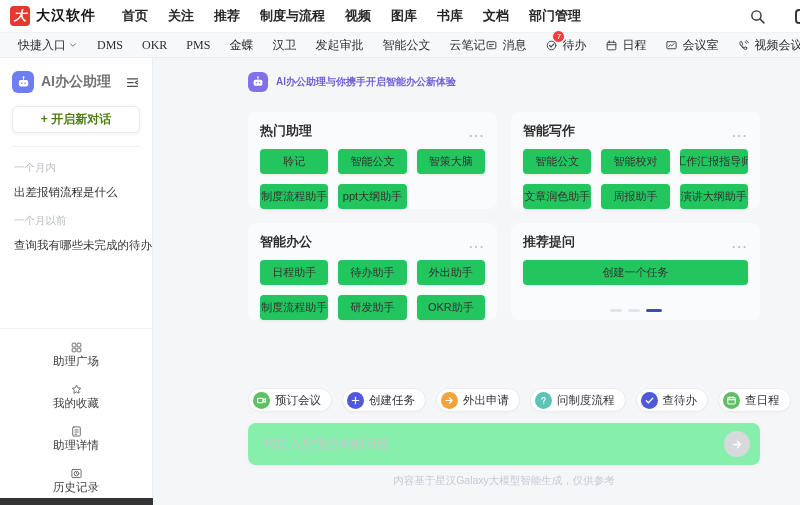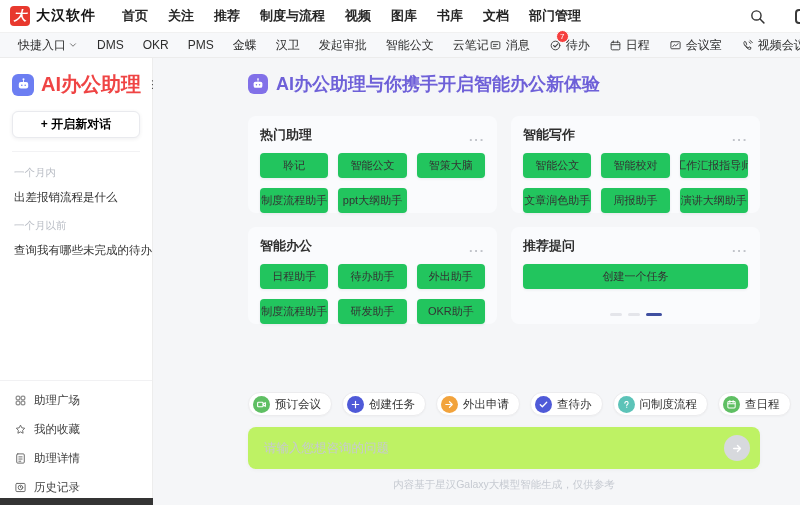--- a/index.html
+++ b/index.html
@@ -15,75 +15,75 @@
              font-style:italic;font-size:13px;display:flex;align-items:center;justify-content:center;}
   .logo-name{font-size:14px;font-weight:800;color:#141414;letter-spacing:1px;}
   .topnav{display:flex;gap:20px;margin-left:26px;font-size:13px;font-weight:600;color:#262626;}
   .topnav span{cursor:pointer;white-space:nowrap;}
   .top-right{margin-left:auto;display:flex;align-items:center;margin-right:24px;}
   .edge-sliver{position:absolute;right:-10px;top:9px;width:15px;height:15px;border:2px solid #3a3a3a;border-radius:4px;}
 
   
   .quickbar{height:26px;background:#f7f8fa;border-top:1px solid #f1f1f1;border-bottom:1px solid #ececec;
             display:flex;align-items:center;padding:0 18px;font-size:12px;color:#2e2e2e;}
-  .qb-left{display:flex;gap:19px;align-items:center;}
+  .qb-left{display:flex;gap:19px;align-items:center;font-family:Liberation Serif, serif;}
   .qb-entry{display:flex;align-items:center;gap:2px;cursor:pointer;}
   .qb-left span{cursor:pointer;white-space:nowrap;}
   .qb-right{margin-left:auto;display:flex;gap:19px;align-items:center;}
   .util{display:flex;gap:4px;align-items:center;position:relative;cursor:pointer;white-space:nowrap;}
   .util svg{width:13px;height:13px;}
   .badge{position:absolute;top:-7px;left:7px;background:#f53f3f;color:#fff;font-size:8px;min-width:13px;height:13px;
          border-radius:8px;display:flex;align-items:center;justify-content:center;padding:0 2px;border:1px solid #fff;}
 
   
   .content{display:flex;height:447px;}
 
   
   .sidebar{width:153px;min-width:153px;background:#fff;border-right:1px solid #ededed;
            display:flex;flex-direction:column;position:relative;}
   .sb-head{display:flex;align-items:center;gap:7px;padding:13px 10px 0 12px;}
   .bot-icon{width:22px;height:22px;min-width:22px;border-radius:6px;display:flex;align-items:center;justify-content:center;}
   .bot-icon.blue{background:#6c7ef2;}
   .bot-icon.purple{background:#8170e8;width:20px;height:20px;min-width:20px;}
-  .sb-title{font-size:20px;font-weight:700;color:#ef4444;flex:1;white-space:nowrap;}
+  .sb-title{font-size:14px;font-weight:700;color:#737373;flex:1;white-space:nowrap;}
   .collapse-btn{cursor:pointer;padding:2px;}
   .new-chat{margin:13px 12px 0;height:27px;background:#fff;border:1px solid #e9eaee;border-radius:6px;
-            box-shadow:0 1px 4px rgba(31,35,41,.07);font-size:12px;color:#000000;font-weight:600;
+            box-shadow:0 1px 4px rgba(31,35,41,.07);font-size:12px;color:#4d7c0f;font-weight:600;
             display:flex;align-items:center;justify-content:center;cursor:pointer;}
   .sb-divider{margin:13px 12px 0;border-top:1px solid #f2f2f4;}
   .sb-group{font-size:10.5px;color:#b9bdc5;padding:14px 14px 0;white-space:nowrap;}
   .sb-item{font-size:11.5px;color:#333;padding:10px 14px 0;white-space:nowrap;overflow:hidden;cursor:pointer;}
   .sb-menu{margin-top:auto;border-top:1px solid #f1f1f3;padding:5px 0 3px;}
-  .sb-mi{display:flex;align-items:center;gap:7px;padding:7px 14px;font-size:11.5px;color:#3f3f3f;cursor:pointer;}
+  .sb-mi{display:flex;align-items:center;padding:7px 14px;font-size:11.5px;color:#3f3f3f;cursor:pointer;flex-direction:column;}
   .sb-mi svg{width:13px;height:13px;}
   .sb-scrollbar{position:absolute;left:0;bottom:0;width:153px;height:7px;background:#343434;}
 
   
   .main{flex:1;background:#f5f6f8;padding:14px 40px 0 95px;position:relative;overflow:hidden;}
-  .headline{display:flex;align-items:center;gap:8px;font-size:18px;font-weight:600;color:#6e60d8;}
+  .headline{display:flex;align-items:center;gap:8px;font-size:10px;font-weight:600;color:#6e60d8;}
   .cards{margin-top:20px;display:grid;grid-template-columns:1fr 1fr;gap:14px;}
   .card{background:#fafbfd;border-radius:8px;height:97px;padding:10px 12px;position:relative;}
   .card-head{display:flex;justify-content:space-between;align-items:flex-end;font-size:13px;font-weight:600;color:#2f2f2f;}
   .more{color:#c0c3c9;font-size:13px;letter-spacing:1px;cursor:pointer;line-height:8px;}
   .btn-grid{margin-top:9px;display:grid;grid-template-columns:repeat(3,1fr);gap:10px;}
   .cbtn{height:25px;background:#22c55e;border-radius:4px;box-shadow:0 1px 3px rgba(25,35,61,.07);
         font-size:11px;color:#333;display:flex;align-items:center;justify-content:center;
         white-space:nowrap;overflow:hidden;cursor:pointer;padding:0 2px;}
   .wide{grid-column:1/-1;}
   .dots{position:absolute;bottom:8px;left:0;right:0;display:flex;justify-content:center;gap:6px;align-items:center;}
   .dash{width:12px;height:3px;border-radius:2px;background:#e4e5ea;cursor:pointer;}
   .dash.active{background:#3f4fa0;width:16px;}
 
   .chips{margin-top:68px;display:flex;gap:10px;}
   .chip{height:24px;background:#fff;border:1px solid #ececee;border-radius:13px;display:flex;align-items:center;
         gap:5px;padding:0 10px 0 4px;font-size:11.5px;color:#333;box-shadow:0 1px 2px rgba(0,0,0,.03);cursor:pointer;white-space:nowrap;}
   .chip-ic{width:17px;height:17px;min-width:17px;border-radius:50%;display:flex;align-items:center;justify-content:center;}
   .chip-ic svg{width:11px;height:11px;}
 
-  .chatbox{margin-top:11px;height:42px;background:#bef264;border-radius:8px;display:flex;align-items:center;
+  .chatbox{margin-top:11px;height:42px;background:#86efac;border-radius:8px;display:flex;align-items:center;
            padding:0 10px 0 14px;box-shadow:0 1px 4px rgba(0,0,0,.04);}
   .chat-input{flex:1;border:none;outline:none;font-size:12.5px;color:#333;background:transparent;
               font-family:"Liberation Sans","DejaVu Sans",sans-serif;}
   .chat-input::placeholder{color:#c6c9cf;}
   .send{width:26px;height:26px;border-radius:50%;background:#d7d9dd;display:flex;align-items:center;
         justify-content:center;cursor:pointer;}
   .disclaimer{margin-top:9px;text-align:center;font-size:10.5px;color:#c6cad1;}
 </style>
 </head>
 <body>
@@ -331,35 +331,35 @@
       </div>
       <div class="chip">
         <span class="chip-ic" style="background-color: rgb(242, 163, 60);">
           <svg viewBox="0 0 24 24" fill="none" stroke="#fff" stroke-width="2.6" stroke-linecap="round" stroke-linejoin="round">
               <path d="M4 12h13M12 6l6 6-6 6"></path>
             </svg>
         </span>
         <span>外出申请</span>
       </div>
       <div class="chip">
-        <span class="chip-ic" style="background-color: rgb(79, 90, 216);">
-          <svg viewBox="0 0 24 24" fill="none" stroke="#fff" stroke-width="2.8" stroke-linecap="round" stroke-linejoin="round">
-              <path d="M5 12.5l4.5 4.5L19 7"></path>
-            </svg>
-        </span>
-        <span>查待办</span>
-      </div>
-      <div class="chip">
         <span class="chip-ic" style="background-color: rgb(92, 195, 184);">
           <svg viewBox="0 0 24 24" fill="none" stroke="#fff" stroke-width="2.4" stroke-linecap="round">
               <path d="M8.5 9a3.5 3.5 0 116 2.4c-1 1-2 1.3-2 2.8"></path>
               <circle cx="12.5" cy="17.8" r="1.3" fill="#fff" stroke="none"></circle>
             </svg>
         </span>
         <span>问制度流程</span>
+      </div>
+      <div class="chip">
+        <span class="chip-ic" style="background-color: rgb(79, 90, 216);">
+          <svg viewBox="0 0 24 24" fill="none" stroke="#fff" stroke-width="2.8" stroke-linecap="round" stroke-linejoin="round">
+              <path d="M5 12.5l4.5 4.5L19 7"></path>
+            </svg>
+        </span>
+        <span>查待办</span>
       </div>
       <div class="chip">
         <span class="chip-ic" style="background-color: rgb(95, 191, 99);">
           <svg viewBox="0 0 24 24" fill="none" stroke="#fff" stroke-width="2.2" stroke-linecap="round">
               <rect x="4" y="5.5" width="16" height="14" rx="2"></rect>
               <path d="M8.5 3.5v4M15.5 3.5v4M4 10.5h16"></path>
             </svg>
         </span>
         <span>查日程</span>
       </div>

